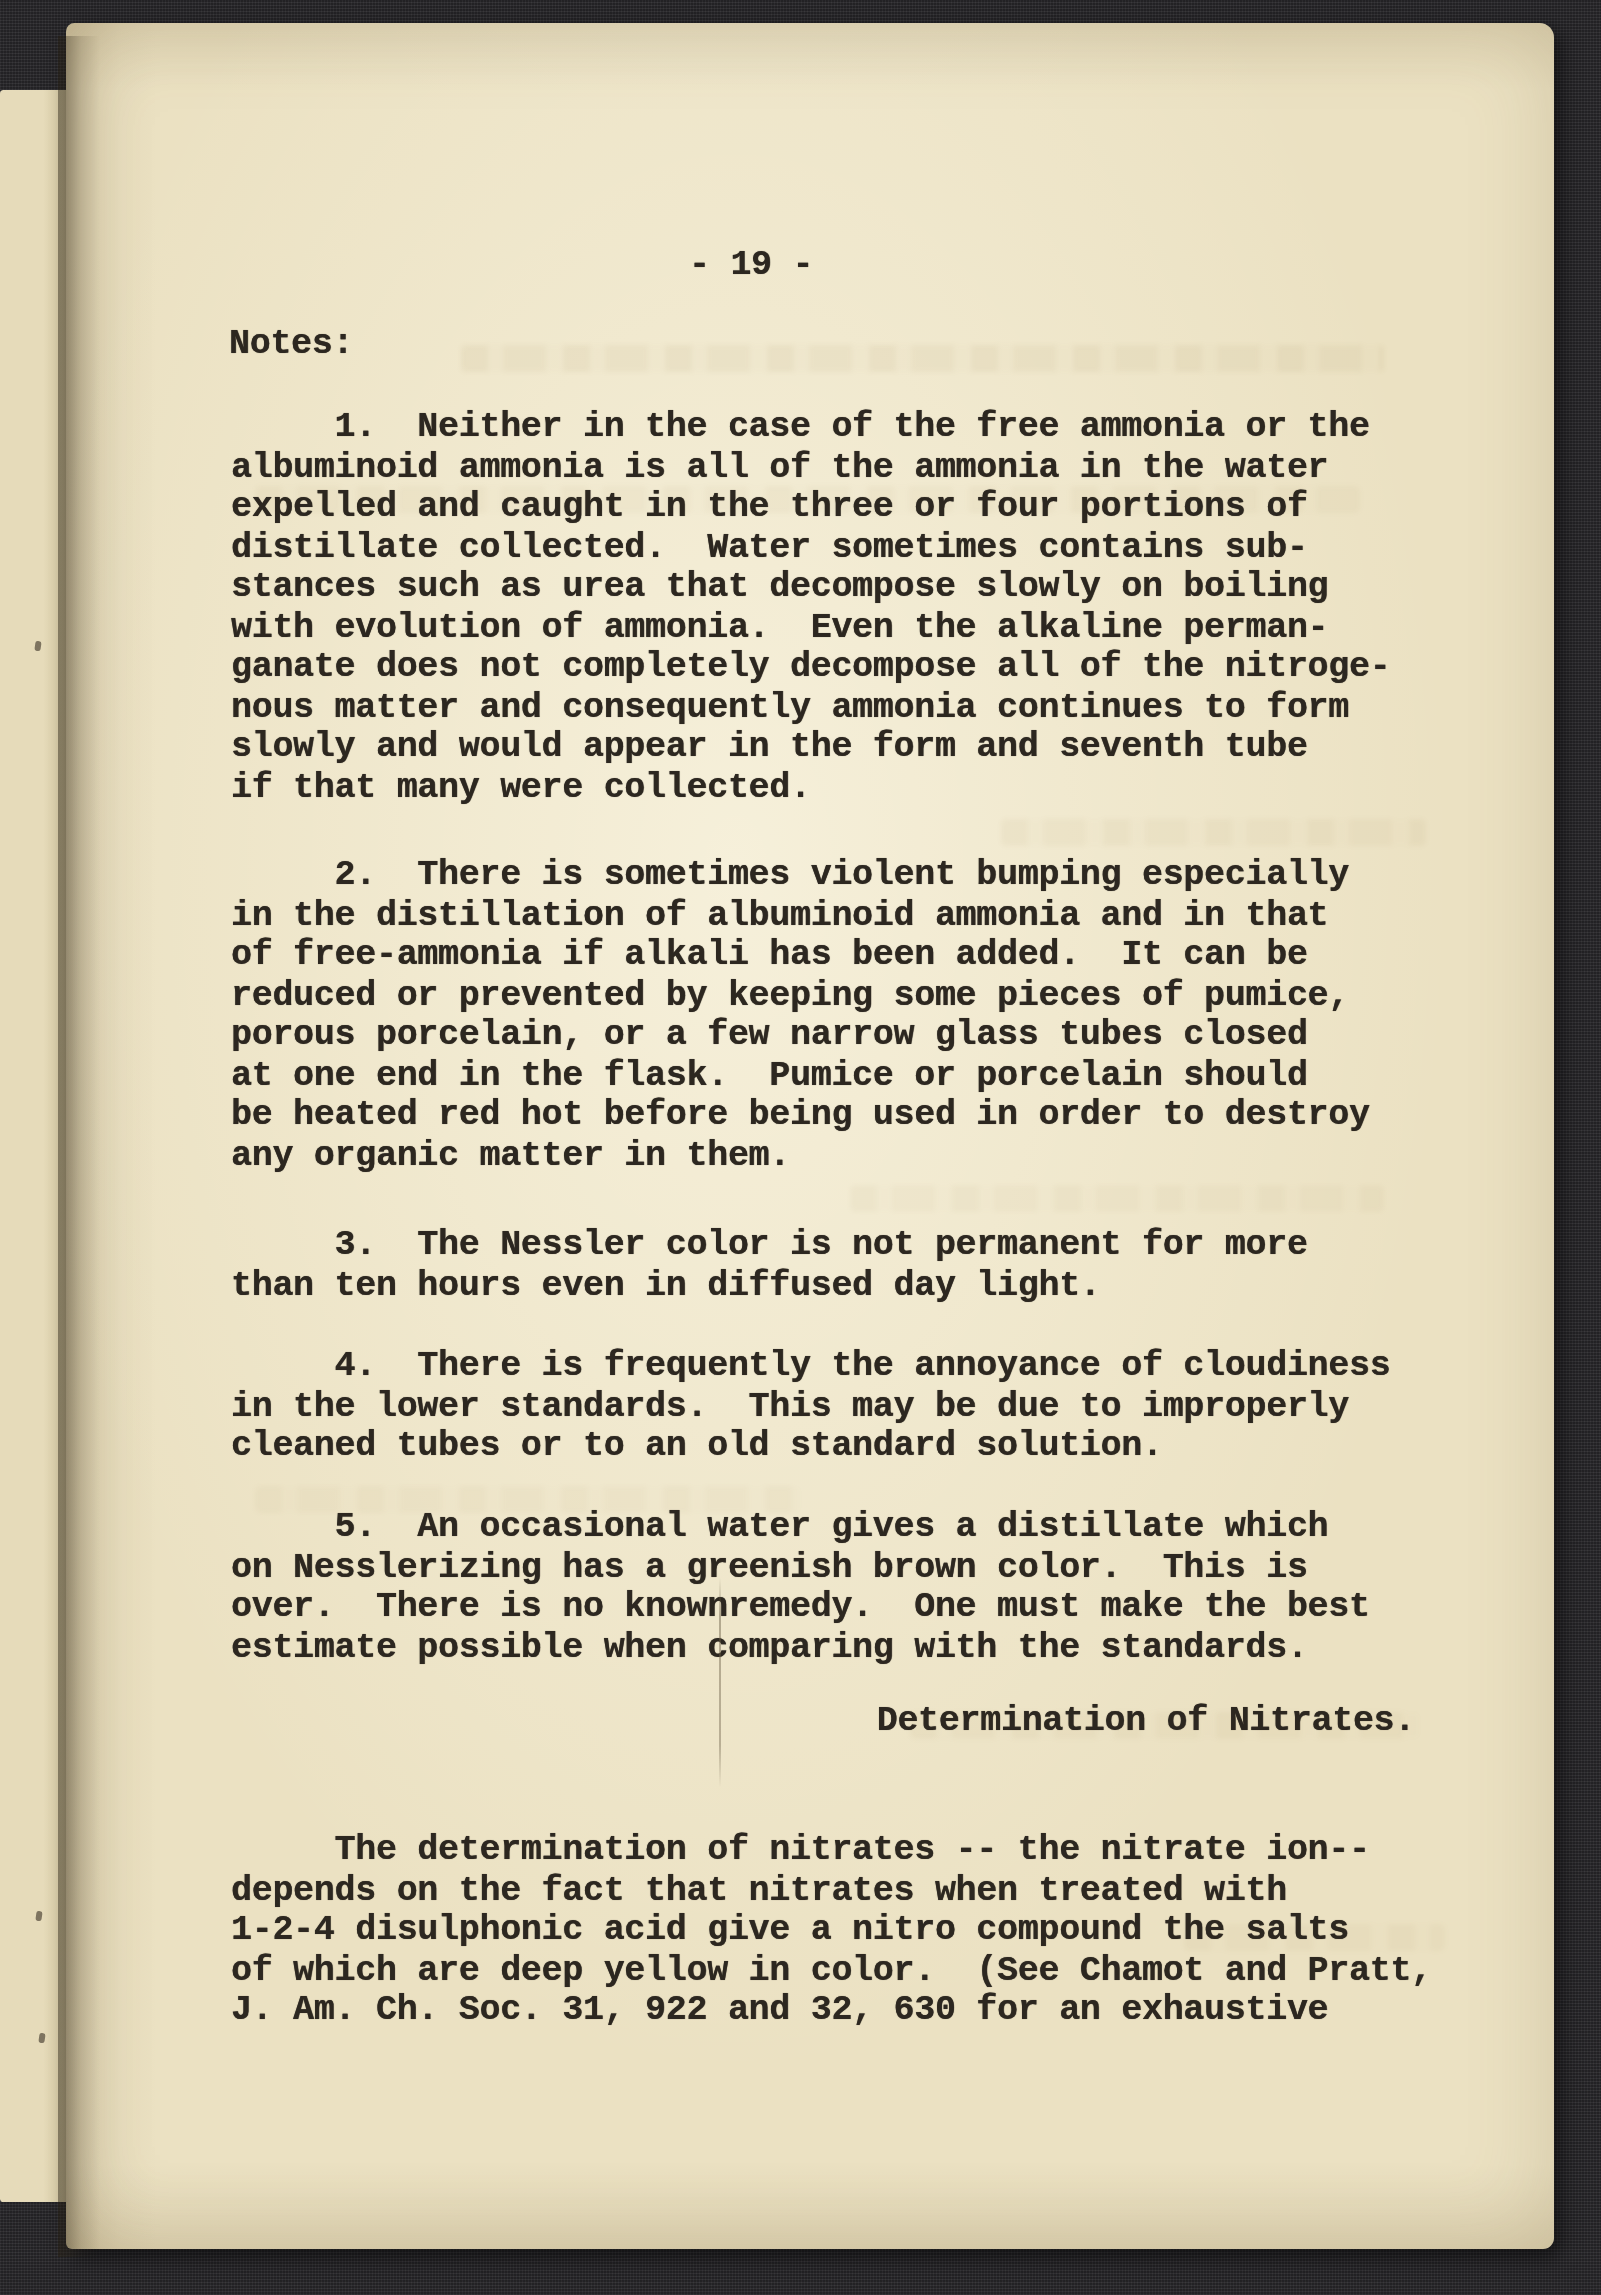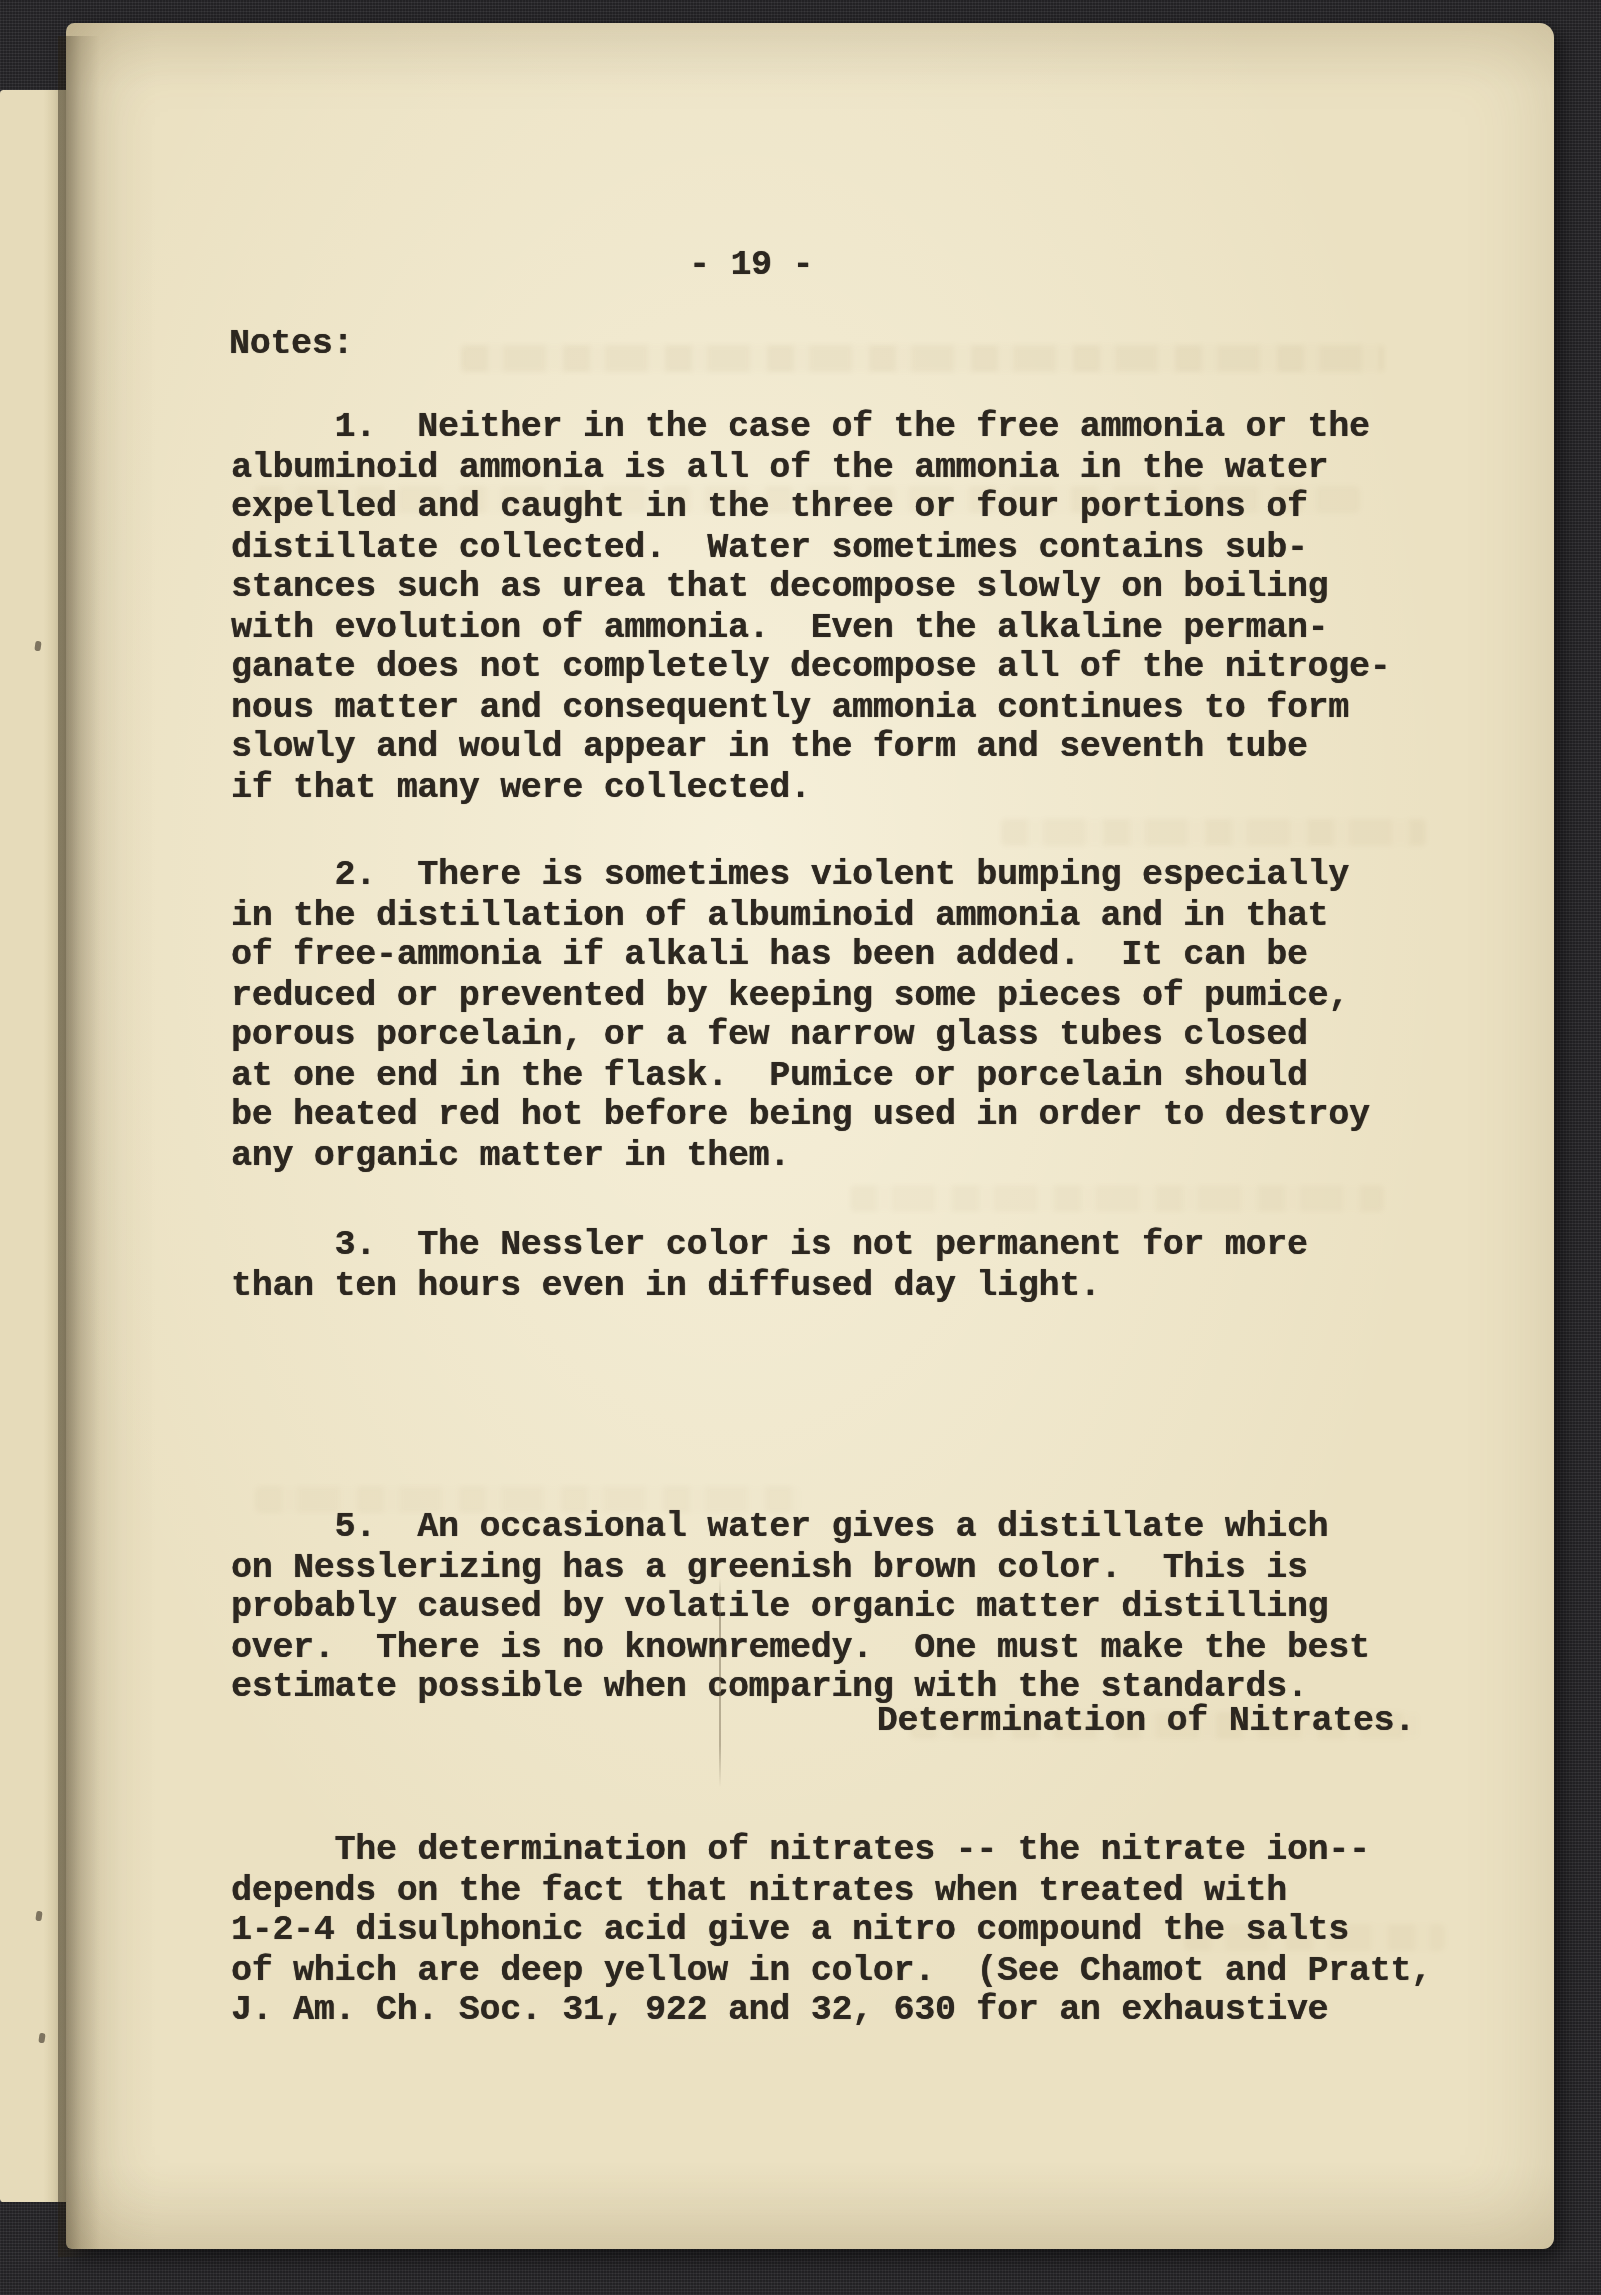--- a/index.html
+++ b/index.html
@@ -123,25 +123,29 @@
     <div class="tline">at one end in the flask.  Pumice or porcelain should</div>
     <div class="tline">be heated red hot before being used in order to destroy</div>
     <div class="tline">any organic matter in them.</div>
   </div>
 
   <div class="para" style="top:1225px">
     <div class="tline">     3.  The Nessler color is not permanent for more</div>
     <div class="tline">than ten hours even in diffused day light.</div>
   </div>
 
+  <div class="para" style="top:1346px">
+    <div class="tline">     4.  There is frequently the annoyance of cloudiness</div>
+    <div class="tline">in the lower standards.  This may be due to improperly</div>
+    <div class="tline">cleaned tubes or to an old standard solution.</div>
+  </div>
 
   <div class="para" style="top:1507px">
     <div class="tline">     5.  An occasional water gives a distillate which</div>
     <div class="tline">on Nesslerizing has a greenish brown color.  This is</div>
-    <div class="tline">probably caused by volatile organic matter distilling</div>
     <div class="tline">over.  There is no knownremedy.  One must make the best</div>
     <div class="tline">estimate possible when comparing with the standards.</div>
   </div>
 
   <div class="heading tline">Determination of Nitrates.</div>
 
   <div class="para" style="top:1830px">
     <div class="tline">     The determination of nitrates -- the nitrate ion--</div>
     <div class="tline">depends on the fact that nitrates when treated with</div>
     <div class="tline">1-2-4 disulphonic acid give a nitro compound the salts</div>

